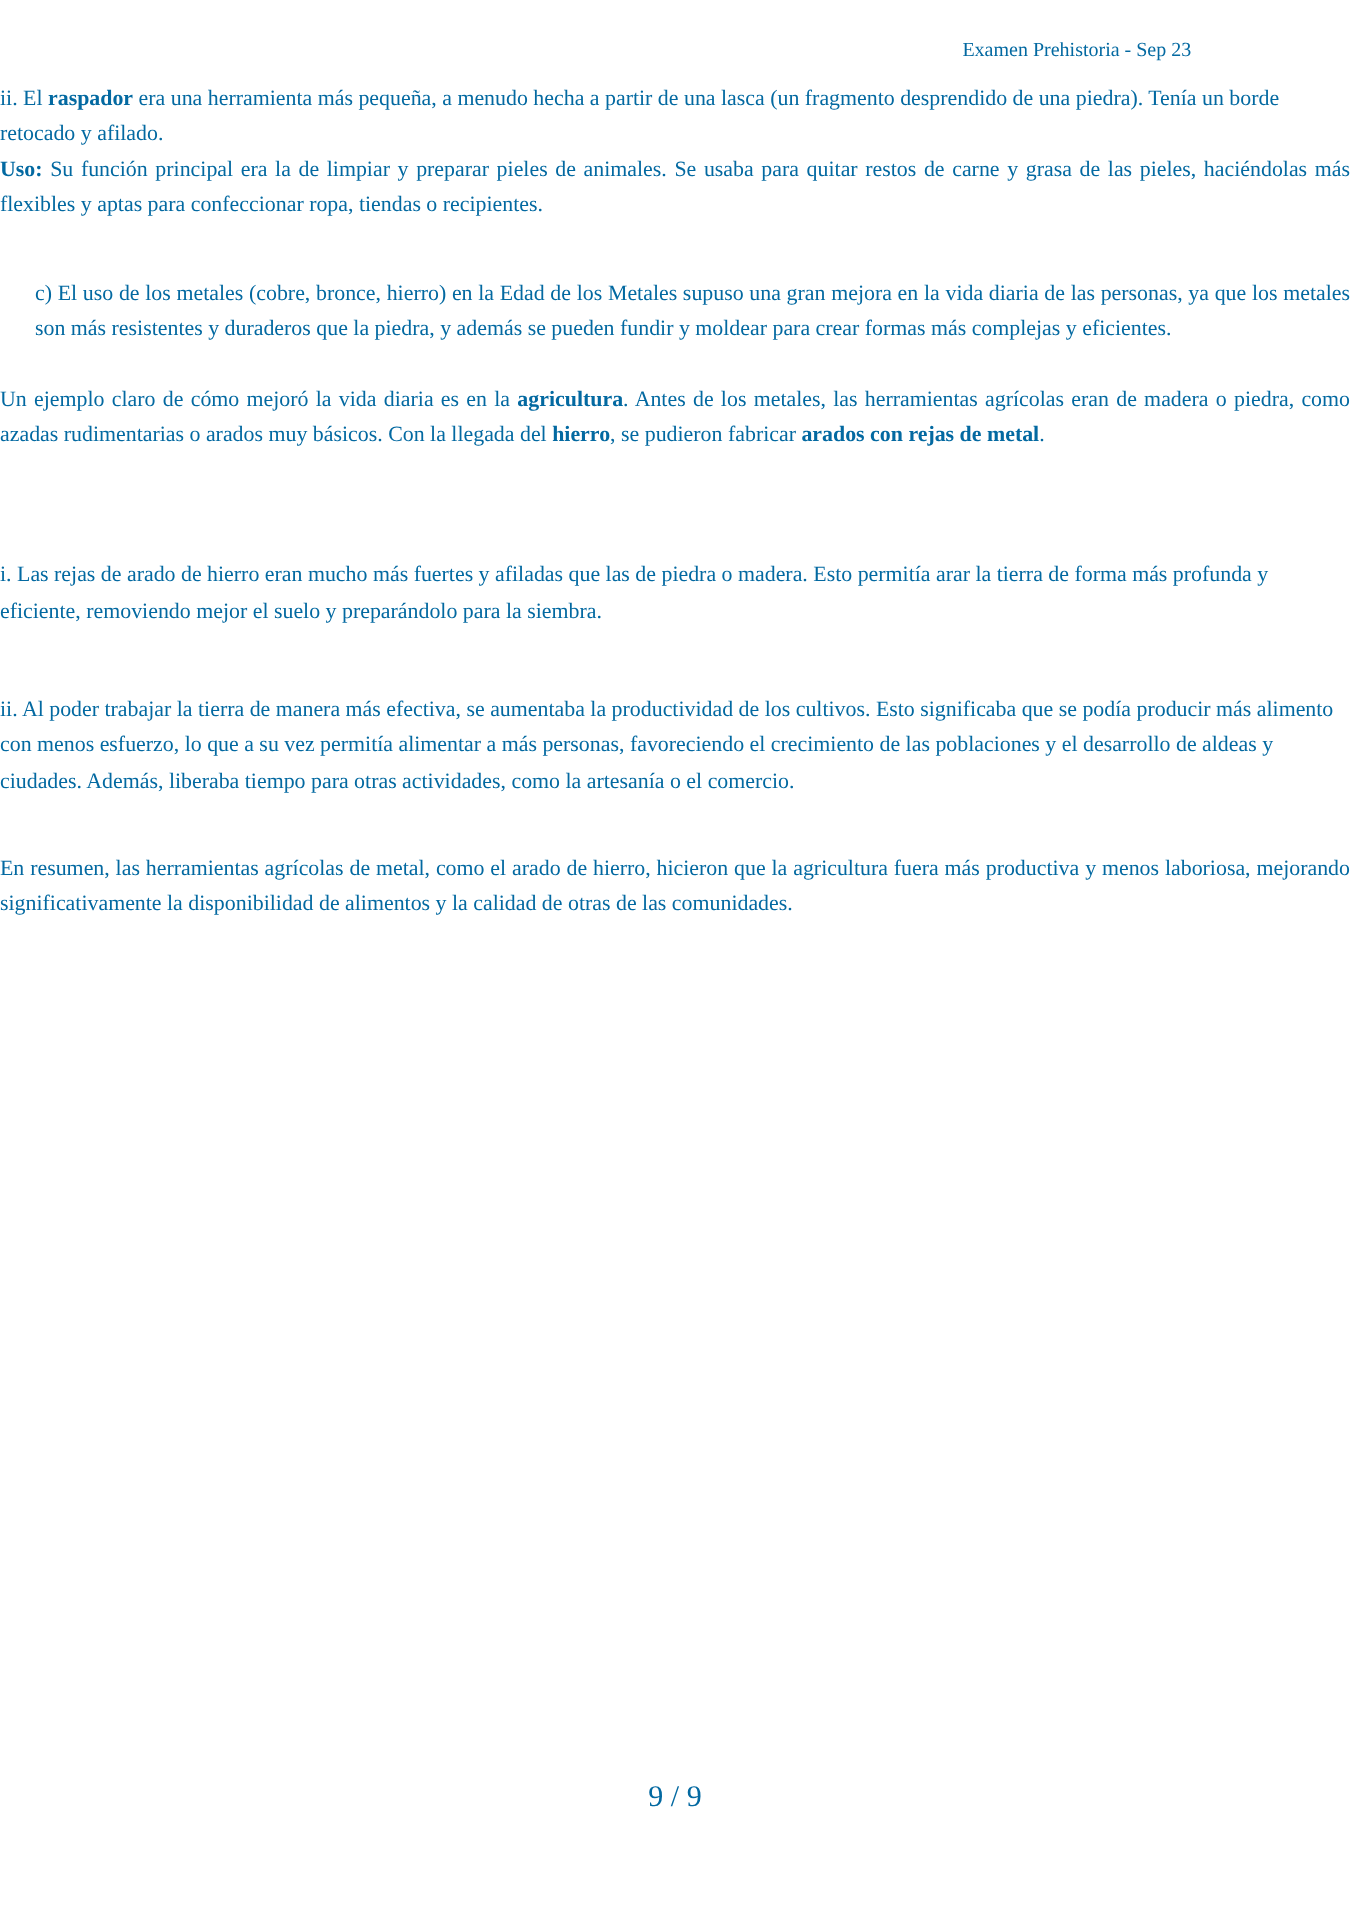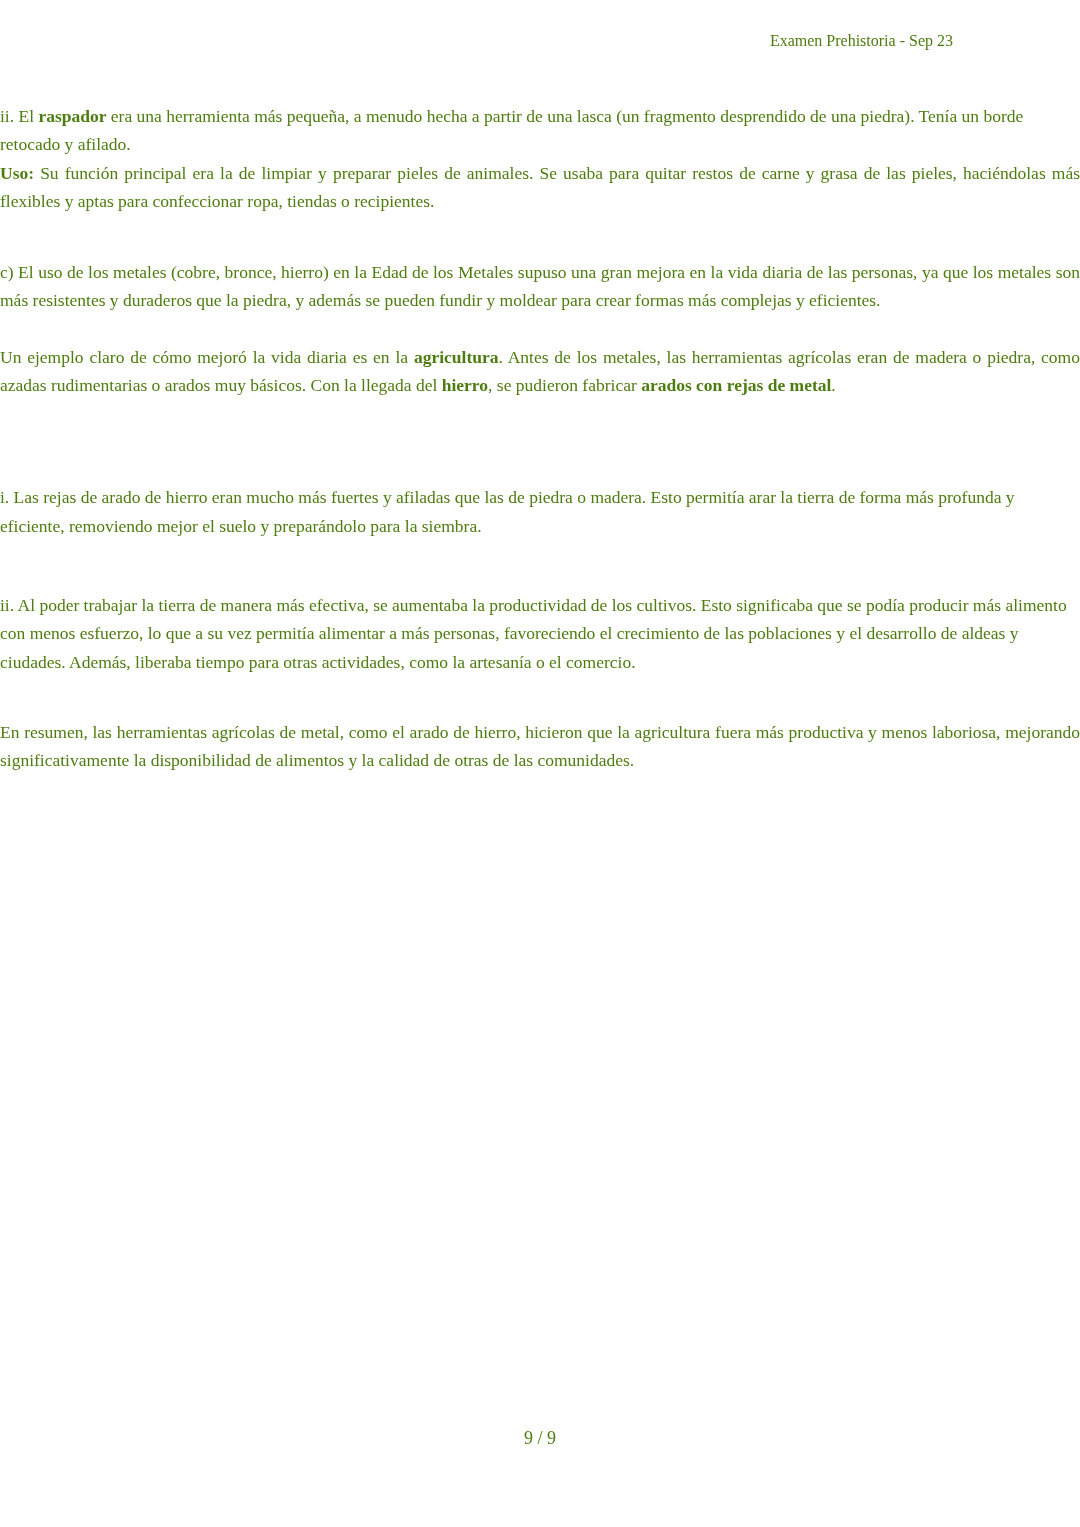--- a/index.html
+++ b/index.html
@@ -5,21 +5,21 @@
   html, body {
     margin: 0;
     padding: 0;
     background: #ffffff;
   }
   .page {
     position: relative;
     width: 1080px;
     height: 1527px;
     background: #ffffff;
-    color: #4d7c0f;
+    color: #0369a1;
     font-family: "Liberation Serif", "DejaVu Serif", serif;
     overflow: hidden;
   }
   .page-header {
     position: absolute;
     top: 30px;
     right: 127px;
     font-size: 16px;
     line-height: 22px;
     white-space: nowrap;
@@ -33,35 +33,35 @@
   }
   p.para {
     margin: 0;
     font-size: 17.5px;
     line-height: 28.3px;
     hyphens: none;
   }
   .indent-0 { margin-left: 127px; margin-right: 128px; text-align: justify; }
   .indent-1 { margin-left: 146px; margin-right: 145px; text-align: left; }
   .indent-2 { margin-left: 168px; margin-right: 168px; text-align: justify; }
-  .doc-body p.para:nth-of-type(1) { margin-top: 102px; }
+  .doc-body p.para:nth-of-type(1) { margin-top: 64px; }
   .doc-body p.para:nth-of-type(2) { }
-  .doc-body p.para:nth-of-type(3) { margin-top: 43px; }
+  .doc-body p.para:nth-of-type(3) { margin-top: 43px; padding-left: 28px; }
   .doc-body p.para:nth-of-type(4) { margin-top: 28px; }
   .doc-body p.para:nth-of-type(5) { margin-top: 84px; }
   .doc-body p.para:nth-of-type(6) { margin-top: 51px; }
   .doc-body p.para:nth-of-type(7) { margin-top: 42px; }
   .bold { font-weight: 700; }
   .page-footer {
     position: absolute;
     top: 1424px;
     left: 0;
     width: 100%;
     text-align: center;
-    font-size: 18px;
+    font-size: 24px;
     line-height: 28px;
   }
 </style>
 </head>
 <body>
 
 <div class="page">
   <div class="page-header">
     <span>Examen Prehistoria - Sep 23</span>
   </div>

